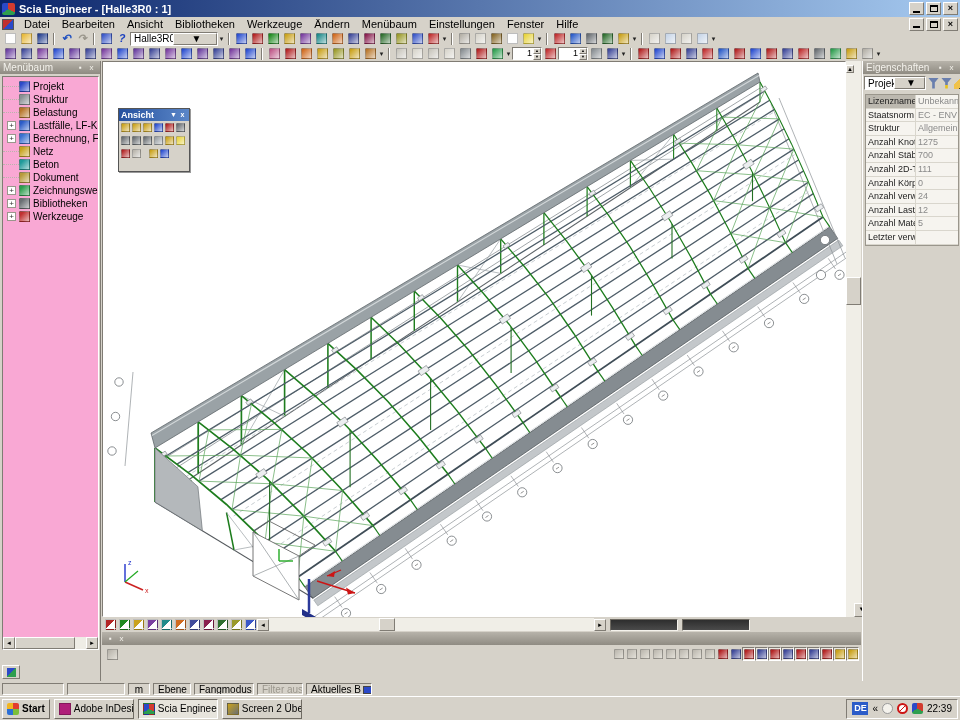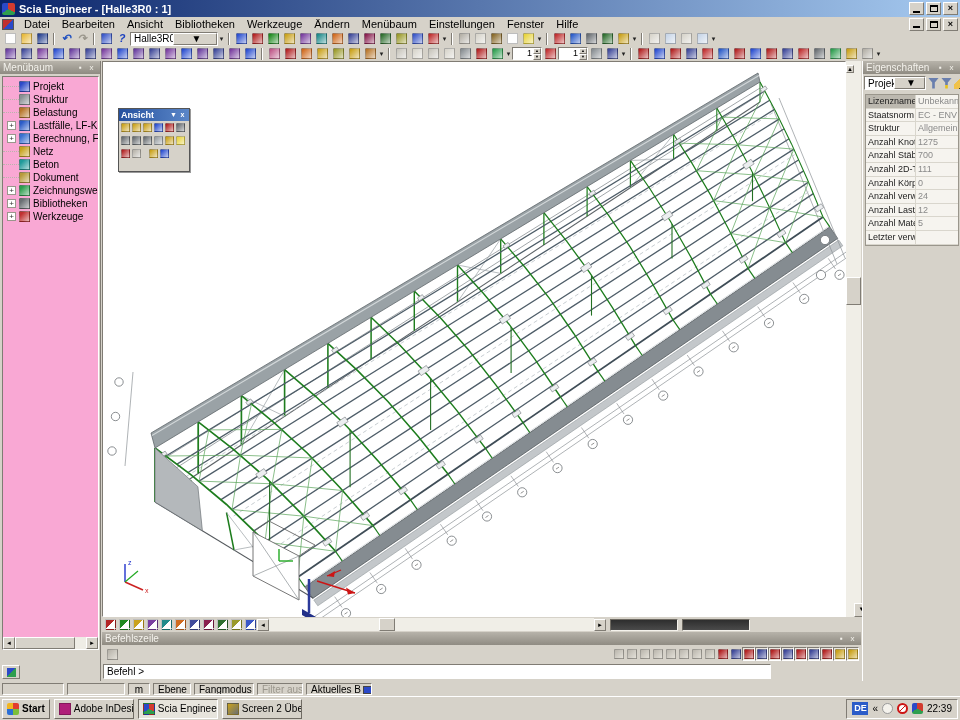--- a/index.html
+++ b/index.html
@@ -910,21 +910,20 @@
         </div>
         <div class="prow2">
           <span class="plab">Letzter verwen...</span>
           <span class="pval"></span>
         </div>
       </div>
   </div>
 
   <div id="cmdline">
     <div class="dock-title">
-      <span class="dt">Befehlszeile</span>
       <span class="dbtn">▪</span>
       <span class="dbtn">x</span>
     </div>
     <div id="cmd-toolbar">
       <span class="tbi">
           <i class="gi" style="background:linear-gradient(135deg,#b5b1a8,#e4e1d9);"></i>
         </span>
       <span id="cmd-right">
           <span class="snap">
             <i class="gi" style="background: linear-gradient(135deg, rgb(185, 181, 172), rgb(228, 225, 217));"></i>
@@ -978,21 +977,20 @@
             <i class="gi" style="background: linear-gradient(135deg, rgb(179, 36, 36) 15%, rgb(253, 253, 253) 140%);"></i>
           </span>
           <span class="snap pressed">
             <i class="gi" style="background: linear-gradient(135deg, rgb(202, 162, 28) 15%, rgb(253, 253, 253) 140%);"></i>
           </span>
           <span class="snap pressed">
             <i class="gi" style="background: linear-gradient(135deg, rgb(202, 162, 28) 15%, rgb(253, 253, 253) 140%);"></i>
           </span>
         </span>
     </div>
-    <div id="cmd-input">Befehl &gt;</div>
   </div>
 
   <div id="statusbar">
     <span class="scell" style="width:62px;"></span>
     <span class="scell" style="width:58px;"></span>
     <span class="scell" style="width:22px;text-align:center;">m</span>
     <span class="scell" style="width:38px;">Ebene Xy</span>
     <span class="scell" style="width:60px;">Fangmodus</span>
     <span class="scell dis" style="width:46px;">Filter aus</span>
     <span class="scell" style="width:66px;"><span>Aktuelles B</span><span class="swatch"></span></span>

